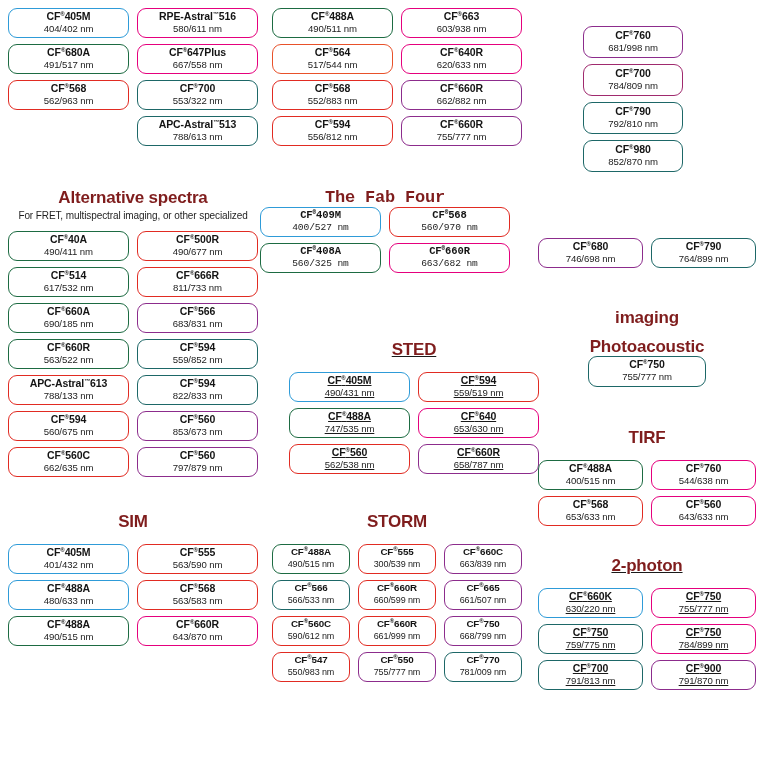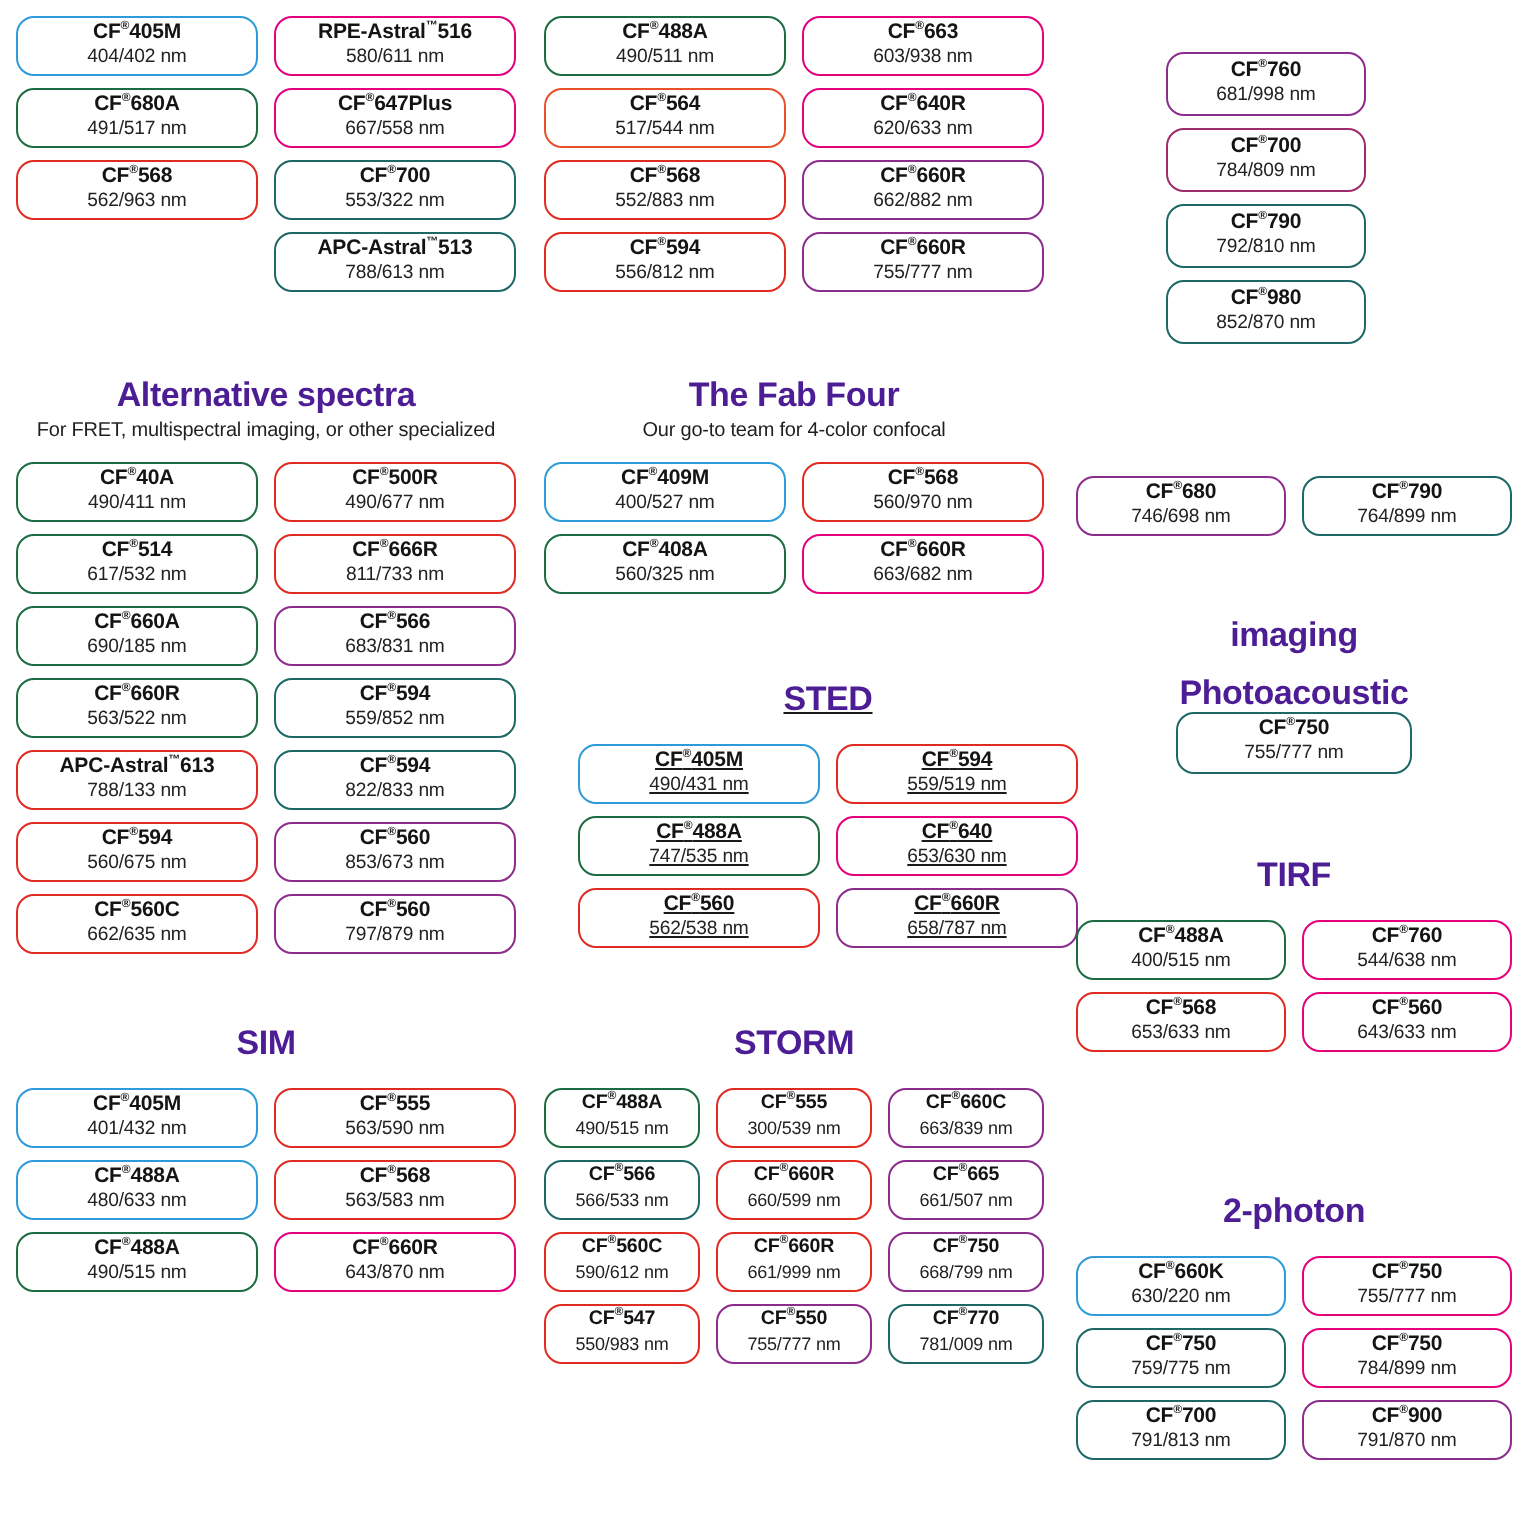--- a/index.html
+++ b/index.html
@@ -61,21 +61,21 @@
   .c-purple { border-color: #8c2c8c; }
   .c-teal   { border-color: #1d6767; }
   .c-orange { border-color: #e8512a; }
   .c-plum   { border-color: #a02a6e; }
 
   
   .sec-title {
     font-size: 17px;
     font-weight: bold;
     text-align: center;
-    color: #4c1d95;
+    color: #7f1d1d;
     letter-spacing: -0.2px;
   }
   .sec-sub {
     font-size: 10px;
     text-align: center;
     color: #1f1f1f;
     margin-top: 2px;
     letter-spacing: -0.1px;
   }
   .sec-title.two-line { line-height: 1.12; }
@@ -91,29 +91,29 @@
   .grid .pill { height: 30px; }
 
   
   .blk { position: absolute; }
 
   #blk-top-left      { left: 8px;   top: 8px;   width: 250px; }
   #blk-top-mid       { left: 272px; top: 8px;   width: 250px; }
   #blk-top-right     { left: 583px; top: 26px;  width: 100px; }
 
   #blk-alt           { left: 8px;   top: 188px; width: 250px; }
-  #blk-fab           { left: 272px; top: 188px; width: 250px; }
+  #blk-fab           { left: 260px; top: 188px; width: 250px; font-family: Liberation Mono, monospace; }
   #blk-right-pair    { left: 538px; top: 238px; width: 218px; }
   #blk-photo         { left: 540px; top: 308px; width: 214px; }
   #blk-sted          { left: 289px; top: 340px; width: 250px; text-decoration: underline; }
   #blk-tirf          { left: 538px; top: 428px; width: 218px; }
 
   #blk-sim           { left: 8px;   top: 512px; width: 250px; }
   #blk-storm         { left: 272px; top: 512px; width: 250px; }
-  #blk-2p            { left: 538px; top: 596px; width: 218px; }
+  #blk-2p            { left: 538px; top: 556px; width: 218px; text-decoration: underline; }
 
   #blk-storm .grid .pill { height: 30px; }
   #blk-storm .pill .nm-name { font-size: 9.8px; }
   #blk-storm .pill .nm-spec { font-size: 9px; }
 
   #blk-top-right .grid .pill { height: 32px; }
   #blk-photo .grid .pill { width: 118px; margin: 0 auto; height: 31px; }
 
   .head-gap { margin-bottom: 10px; }
   .head-gap-lg { margin-bottom: 12px; }
@@ -271,21 +271,20 @@
       </div>
       <div class="pill c-purple">
         <div class="nm-name">CF<sup>®</sup>560</div>
         <div class="nm-spec">797/879 nm</div>
       </div>
     </div>
 </div>
 
 <div class="blk" id="blk-fab">
   <div class="sec-title">The Fab Four</div>
-  <div class="sec-sub head-gap">Our go-to team for 4-color confocal</div>
   <div class="grid cols2">
       <div class="pill c-blue">
         <div class="nm-name">CF<sup>®</sup>409M</div>
         <div class="nm-spec">400/527 nm</div>
       </div>
       <div class="pill c-red">
         <div class="nm-name">CF<sup>®</sup>568</div>
         <div class="nm-spec">560/970 nm</div>
       </div>
       <div class="pill c-green">

